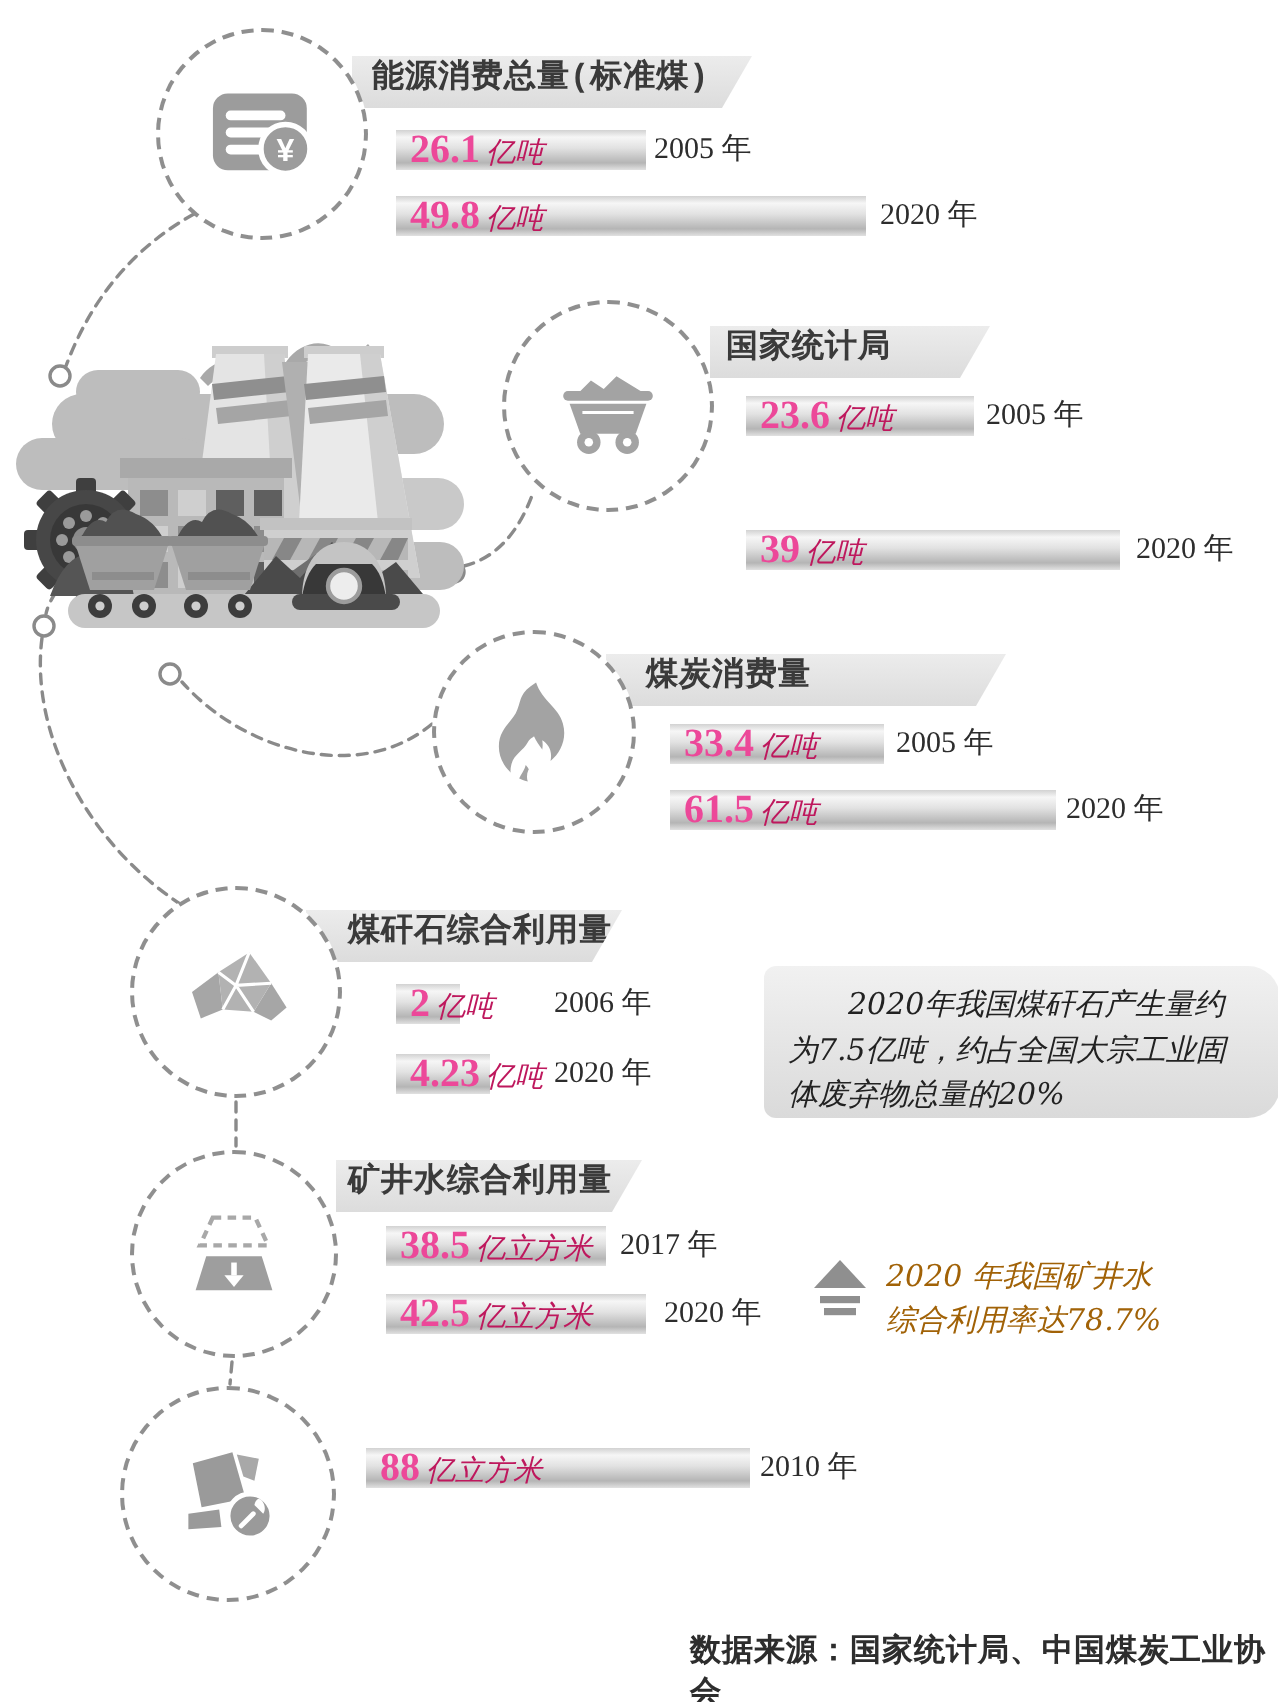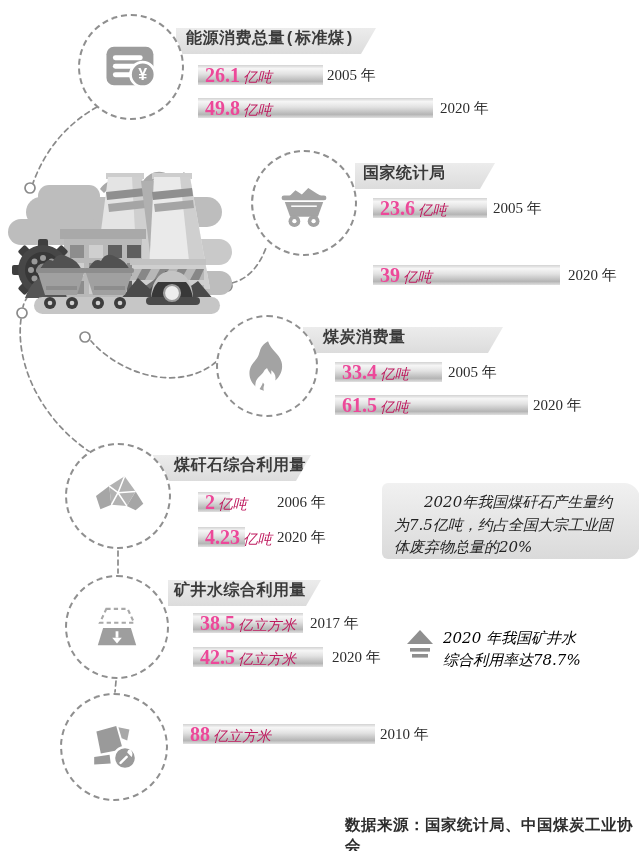--- a/index.html
+++ b/index.html
@@ -20,21 +20,21 @@
   .val{font-weight:bold;font-size:20px;color:#ec4899;font-family:Liberation Serif, serif;}
   .unit{font-size:14.5px;color:#be185d;font-family:"DejaVu Serif",serif;font-style:italic;margin-left:3px;}
   .year{position:absolute;top:0;line-height:20px;font-size:15px;color:#2d2d2d;
         font-family:Liberation Serif, serif;white-space:nowrap;}
   .note-box{position:absolute;left:350px;top:483px;width:258px;height:76px;box-sizing:border-box;
             background:linear-gradient(180deg,#f1f1f1,#dadada);border-radius:6px 16px 16px 6px;
             padding:8px 14px 8px 12px;font-family:"DejaVu Serif",serif;font-style:italic;
             font-size:15px;color:#222;line-height:1.5;z-index:2;margin-left:32px;}
   .note-box p{margin:0;text-indent:2em;}
   .water-note{position:absolute;left:443px;top:628px;width:192px;
-              font-family:"DejaVu Serif",serif;font-style:italic;font-size:15px;color:#000000;
+              font-family:"DejaVu Serif",serif;font-style:italic;font-size:15px;color:#a16207;
               line-height:1.45;z-index:2;}
   .footer{position:absolute;left:345px;top:815px;font-weight:bold;font-size:15.5px;color:#2d2d2d;
           letter-spacing:0.5px;z-index:2;}
 </style>
 </head>
 <body>
 
 <div class="stage">
 
   <svg class="overlay" width="639" height="851" viewBox="0 0 639 851">

